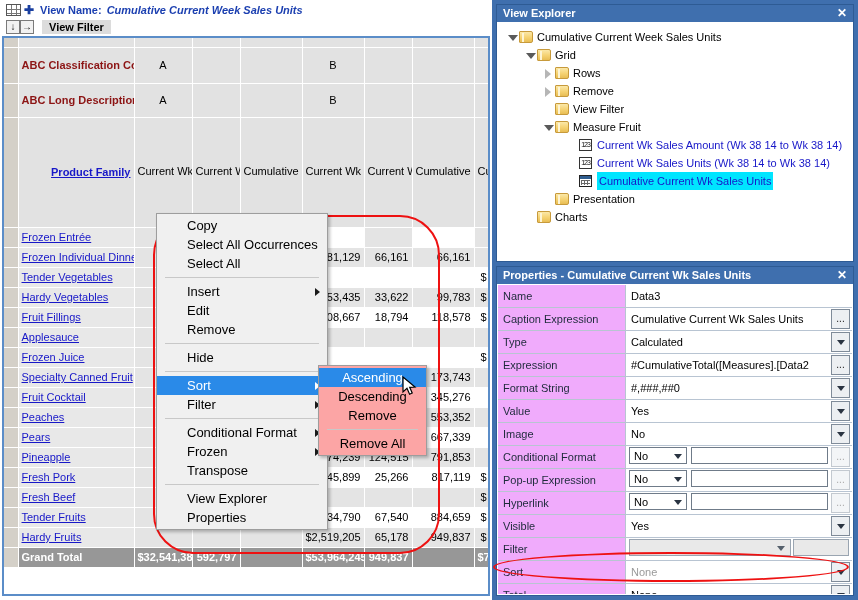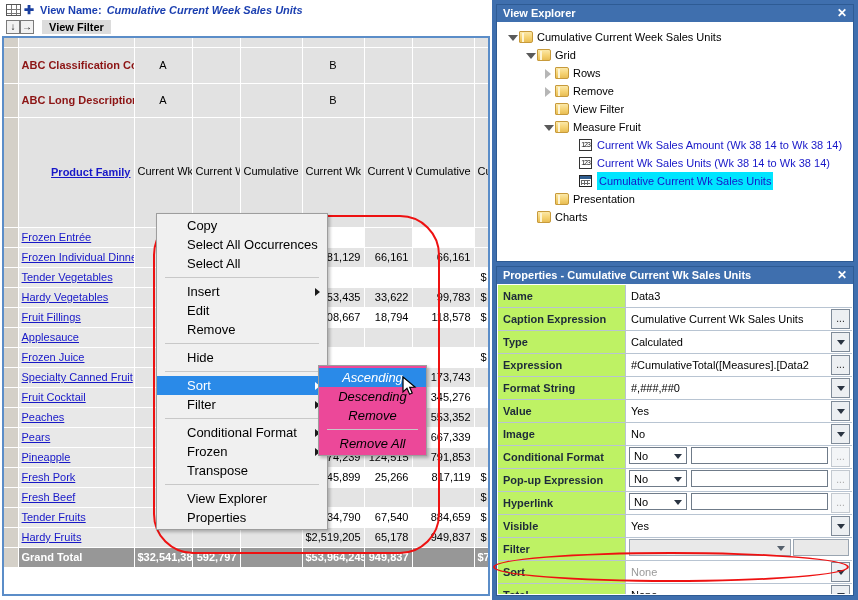--- a/index.html
+++ b/index.html
@@ -86,23 +86,23 @@
     z-index:40;padding:2px 0;
   }
   .mi{height:19px;line-height:19px;padding-left:30px;font-size:13px;color:#000;position:relative;white-space:nowrap;}
   .mi.sel{background:#2a8ae8;color:#fff;}
   .mi .arr{position:absolute;right:7px;top:6px;width:0;height:0;
     border-top:4px solid transparent;border-bottom:4px solid transparent;border-left:5px solid #1a1a1a;}
   .mi.sel .arr{border-left-color:#fff;}
   .msep{height:1px;background:#c8c8c8;margin:4px 8px 4px 8px;}
   #sub-menu{
     position:absolute;left:318px;top:365px;width:107px;
-    background:#ec4899;border:1px solid #9d9d9d;
+    background:#fca5a5;border:1px solid #9d9d9d;
     box-shadow:2px 2px 3px rgba(0,0,0,.25);
-    z-index:50;padding:2px 0;font-style:italic;
+    z-index:50;padding:2px 0;
   }
   #sub-menu .mi{padding-left:0;text-align:center;}
   #cursor{position:absolute;left:402px;top:376px;z-index:60;}
   
   .annot{position:absolute;border:2px solid #ee1111;border-radius:50%/50%;z-index:30;pointer-events:none;}
   #annot-cols{
     left:153px;top:215px;width:283px;height:335px;
     border-radius:40px;
   }
   #annot-sort{
@@ -163,22 +163,21 @@
     background-size:3px 3px;
   }
   .tlabel{font-size:11px;color:#000;}
   .tlabel.link{color:#1717c8;}
   .tlabel.hl{background:#00e5ff;color:#1717c8;padding:0 2px;}
   
   .prow{display:flex;height:22px;border-bottom:1px solid #b8c4d2;align-items:stretch;}
   .pname{
     width:128px;flex:0 0 128px;border-right:1px solid #b8c4d2;
     font-size:11px;color:#1d2a3a;display:flex;align-items:center;padding-left:5px;box-sizing:border-box;
-    background:#bef264;
-    font-weight:bold;
+    background:#f0abfc;
   }
   .pval{flex:1;display:flex;align-items:center;font-size:11px;padding-left:5px;box-sizing:border-box;min-width:0;overflow:hidden;white-space:nowrap;}
   .pval.grey{color:#9a9a9a;}
   .btn-dots{
     width:19px;flex:0 0 19px;border:1px solid #7f8b99;background:#eceff2;
     font-size:10px;line-height:18px;text-align:center;box-sizing:border-box;margin:1px 2px 1px 0;color:#222;
   }
   .btn-dots.dis{color:#aaa;border-color:#c3c9d0;background:#f3f5f7;}
   .btn-caret{
     width:19px;flex:0 0 19px;border:1px solid #7f8b99;background:#eceff2;

